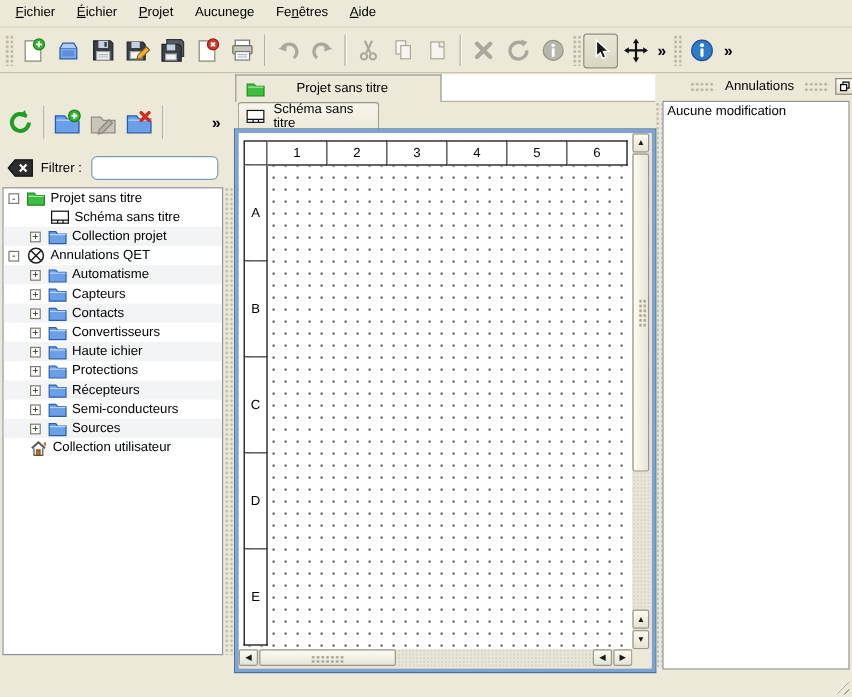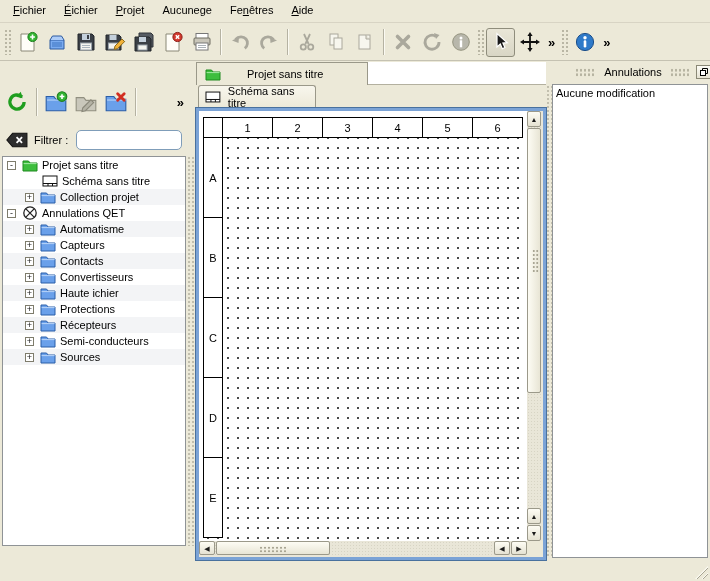--- a/index.html
+++ b/index.html
@@ -404,20 +404,30 @@
         <span>Semi-conducteurs</span>
       </div>
       <div class="tree-row alt" style="padding-left: 22px;">
         <div class="expander">+</div>
         <span class="tree-icon"><svg viewBox="0 0 16 16">
             <path d="M1 4h5.5l1.6 2H15v8H1z" fill="#6aa0ea" stroke="#2b5ea8"></path>
             <path d="M1.6 6.6h13" stroke="#b9d4f8"></path>
           </svg></span>
         <span>Sources</span>
       </div>
+      <div class="tree-row" style="padding-left: 4px;">
+        <div style="width: 11px;"></div>
+        <span class="tree-icon"><svg viewBox="0 0 16 16">
+            <path d="M12.5 3.5h1.8v3h-1.8z" fill="#c87a2a"></path>
+            <path d="M2.5 8.5 8 3.5l5.5 5" fill="none" stroke="#555" stroke-width="1.6"></path>
+            <path d="M4.3 8.5v6h7.4v-6" fill="#eceae2" stroke="#555"></path>
+            <rect x="6.7" y="10" width="2.6" height="4.5" fill="#c87a2a" stroke="#7a4a12"></rect>
+          </svg></span>
+        <span>Collection utilisateur</span>
+      </div>
     </div>
 
   <div class="splitter" style="left:187px;top:156px;width:7px;height:390px;"></div>
 
   <div class="proj-tabbar">
     <div class="proj-tab">
       <svg class="tab-icon" viewBox="0 0 16 16">
         <path d="M1 4h5.5l1.6 2H15v8H1z" fill="#3ebe3e" stroke="#1e8a1e"></path>
           <path d="M1.6 6.6h13" stroke="#a4e8a4"></path>
         </svg>

